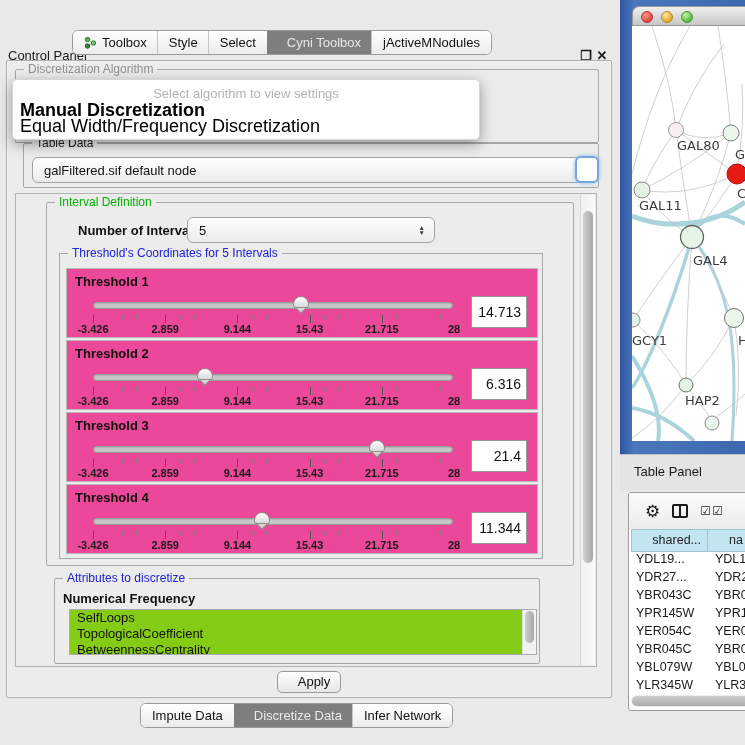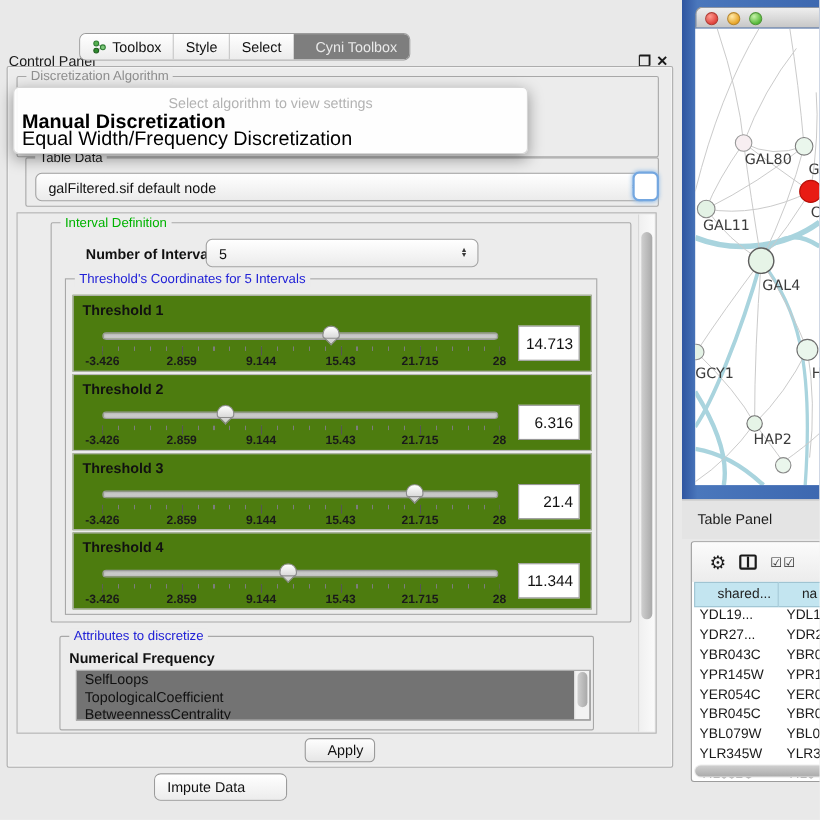--- a/index.html
+++ b/index.html
@@ -8,21 +8,21 @@
 
   
   .control-panel { position:absolute; left:0; top:0; width:618px; height:745px; background:#e9e9e9; }
   .cp-titlebar { position:absolute; left:0; top:0; width:100%; height:22px; display:flex; align-items:center; padding:0 8px;margin-top:44px; }
   .cp-title { font-size:13px; color:#1a1a1a; }
   .cp-titlebar .spacer { flex:1; }
   .win-btn { width:16px; text-align:center; font-weight:bold; font-size:13px; color:#1a1a1a; cursor:default; }
 
   .tabstrip { position:absolute; top:30px; height:25px; display:flex; border:1px solid #9b9b9b; border-radius:6px; overflow:hidden; background:#fff; }
   .tabstrip.top { left:72px; }
-  .tabstrip.bottom { left:140px; top:703px;flex-direction:column; }
+  .tabstrip.bottom { left:140px; top:703px; }
   .tab { padding:4px 11px; background:linear-gradient(#ffffff,#ececec); color:#111; font-size:13px; white-space:nowrap; display:flex; align-items:center; gap:5px; box-shadow:-1px 0 0 #c6c6c6; }
   .tab:first-child { box-shadow:none; }
   .tab.selected { background:#7e7e7e; color:#e9e9e9; box-shadow:none;padding-left:20px; }
 
   .cp-content { position:absolute; left:6px; top:60px; width:606px; height:638px; background:#ececec; border:1px solid #adadad; border-radius:2px; box-shadow:inset 0 0 0 1px #f3f3f3; }
 
   .group { position:absolute; border:1px solid #a8a8a8; border-radius:2px; }
   .legend { position:absolute; top:-8px; left:8px; background:#ececec; padding:0 4px; font-size:12px; line-height:15px; }
   .legend.gray { color:#8f8f8f; }
   .legend.green { color:#00b300; }
@@ -44,36 +44,36 @@
   
   .scrollpane { position:absolute; left:8px; top:132px; width:582px; height:474px; border:1px solid #b3b3b3; background:#ececec; }
   .vscroll { position:absolute; right:1px; top:1px; width:15px; height:470px; background:linear-gradient(to right,#f0f0f0,#fafafa); border-left:1px solid #d8d8d8; }
   .vscroll .thumb-v { position:absolute; left:2px; top:16px; width:10px; height:352px; border-radius:6px; background:linear-gradient(to right,#cfcfcf,#a9a9a9); }
 
   
   .interval-group { left:30px; top:8px; width:528px; height:364px; }
   .ni-label { position:absolute; left:31px; top:20px; font-weight:bold; font-size:13px; }
   .ni-combo { left:140px; top:14px; width:248px; }
   .thr-group { position:absolute; left:12px; top:50px; width:484px; height:306px; border:1px solid #a8a8a8; }
-  .thr-panel { position:absolute; left:6px; width:472px; height:70px; border:1px solid #b8b8b8; background:#4d7c0f; }
+  .thr-panel { position:absolute; left:6px; width:472px; height:70px; border:1px solid #b8b8b8; background:#ec4899; }
   .thr-label { position:absolute; left:8px; top:5px; font-weight:bold; font-size:13px; }
   .track { position:absolute; left:26px; top:33px; width:360px; height:7px; border:1px solid #9a9a9a; border-radius:4px; background:linear-gradient(#d6d6d6,#c2c2c2); box-shadow:inset 0 1px 2px rgba(0,0,0,0.2); }
   .sl-thumb { position:absolute; top:-7px; width:16px; height:19px; }
   .sl-thumb .cap { position:relative; z-index:2; height:12px; background:linear-gradient(#ffffff,#dadada); border:1px solid #8d8d8d; border-radius:8px 8px 3px 3px; }
   .sl-thumb .tip { width:10px; height:10px; margin:-6px auto 0; background:linear-gradient(135deg,#efefef,#cccccc); border:1px solid #8d8d8d; border-top:none; border-left:none; transform:rotate(45deg); }
   .ticks-minor { position:absolute; left:26px; top:46px; width:361px; height:4px; background:repeating-linear-gradient(to right,#7d7d7d 0,#7d7d7d 1px,transparent 1px,transparent 14.44px); }
   .ticks-major { position:absolute; left:26px; top:46px; width:361px; height:8px; background:repeating-linear-gradient(to right,#555 0,#555 1px,transparent 1px,transparent 72.2px); }
   .ticklabels { position:absolute; left:26px; top:54px; width:361px; height:12px;text-align:center; }
   .ticklabels span { position:absolute; transform:translateX(-50%); font-size:11px; font-weight:bold; color:#1a1a1a; white-space:nowrap; }
   .valbox { position:absolute; left:404px; top:27px; width:56px; height:32px; border:1px solid #979797; background:#fff; font-family:"Liberation Sans",sans-serif; font-size:14px; text-align:right; padding-right:5px; color:#111; }
 
   
   .attr-group { left:38px; top:384px; width:486px; height:86px; }
   .attr-title { position:absolute; left:8px; top:12px; font-weight:bold; font-size:13px; }
-  .attr-list { position:absolute; left:14px; top:30px; width:468px; height:46px; background:#737373; border:1px solid #ababab; overflow:hidden; }
+  .attr-list { position:absolute; left:14px; top:30px; width:468px; height:46px; background:#84cc16; border:1px solid #ababab; overflow:hidden; }
   .attr-item { font-size:13px; line-height:16px; padding-left:7px; white-space:nowrap; }
   .attr-vscroll { position:absolute; right:0; top:0; width:14px; height:100%; background:#f2f2f2; border-left:1px solid #dcdcdc; }
   .attr-vscroll .thumb-v2 { position:absolute; left:2px; top:1px; width:9px; height:32px; border-radius:5px; background:linear-gradient(to right,#cfcfcf,#a9a9a9); }
 
   .apply-btn { position:absolute; left:50%; top:610px; transform:translateX(-50%); width:64px; height:22px; border:1px solid #9a9a9a; border-radius:5px; background:linear-gradient(#fefefe,#e6e6e6); font-size:13px; text-align:center; line-height:20px;padding-left:10px; }
 
   
   .net-frame { position:absolute; left:620px; top:0; width:125px; height:454px; background:linear-gradient(to right,#2f55a0,#4a77bc 14px,#3d68b0); }
   .net-titlebar { position:absolute; left:12px; top:6px; right:0; height:20px; background:linear-gradient(#efefef,#c7c7c7); border:1px solid #989898; border-right:none; border-radius:7px 0 0 0; }
   .tlight { position:absolute; top:4px; width:12px; height:12px; border-radius:50%; }
@@ -126,20 +126,23 @@
       <span>Toolbox</span>
     </div>
     <div class="tab">
         <span>Style</span>
       </div>
     <div class="tab">
         <span>Select</span>
       </div>
     <div class="tab selected">
         <span>Cyni Toolbox</span>
+      </div>
+    <div class="tab">
+        <span>jActiveMNodules</span>
       </div>
   </div>
 
   <div class="cp-content">
 
     <div class="group" style="left:8px; top:8px; width:584px; height:74px;">
       <span class="legend gray">Discretization Algorithm</span>
     </div>
     <div class="focus-combo"></div>
 

